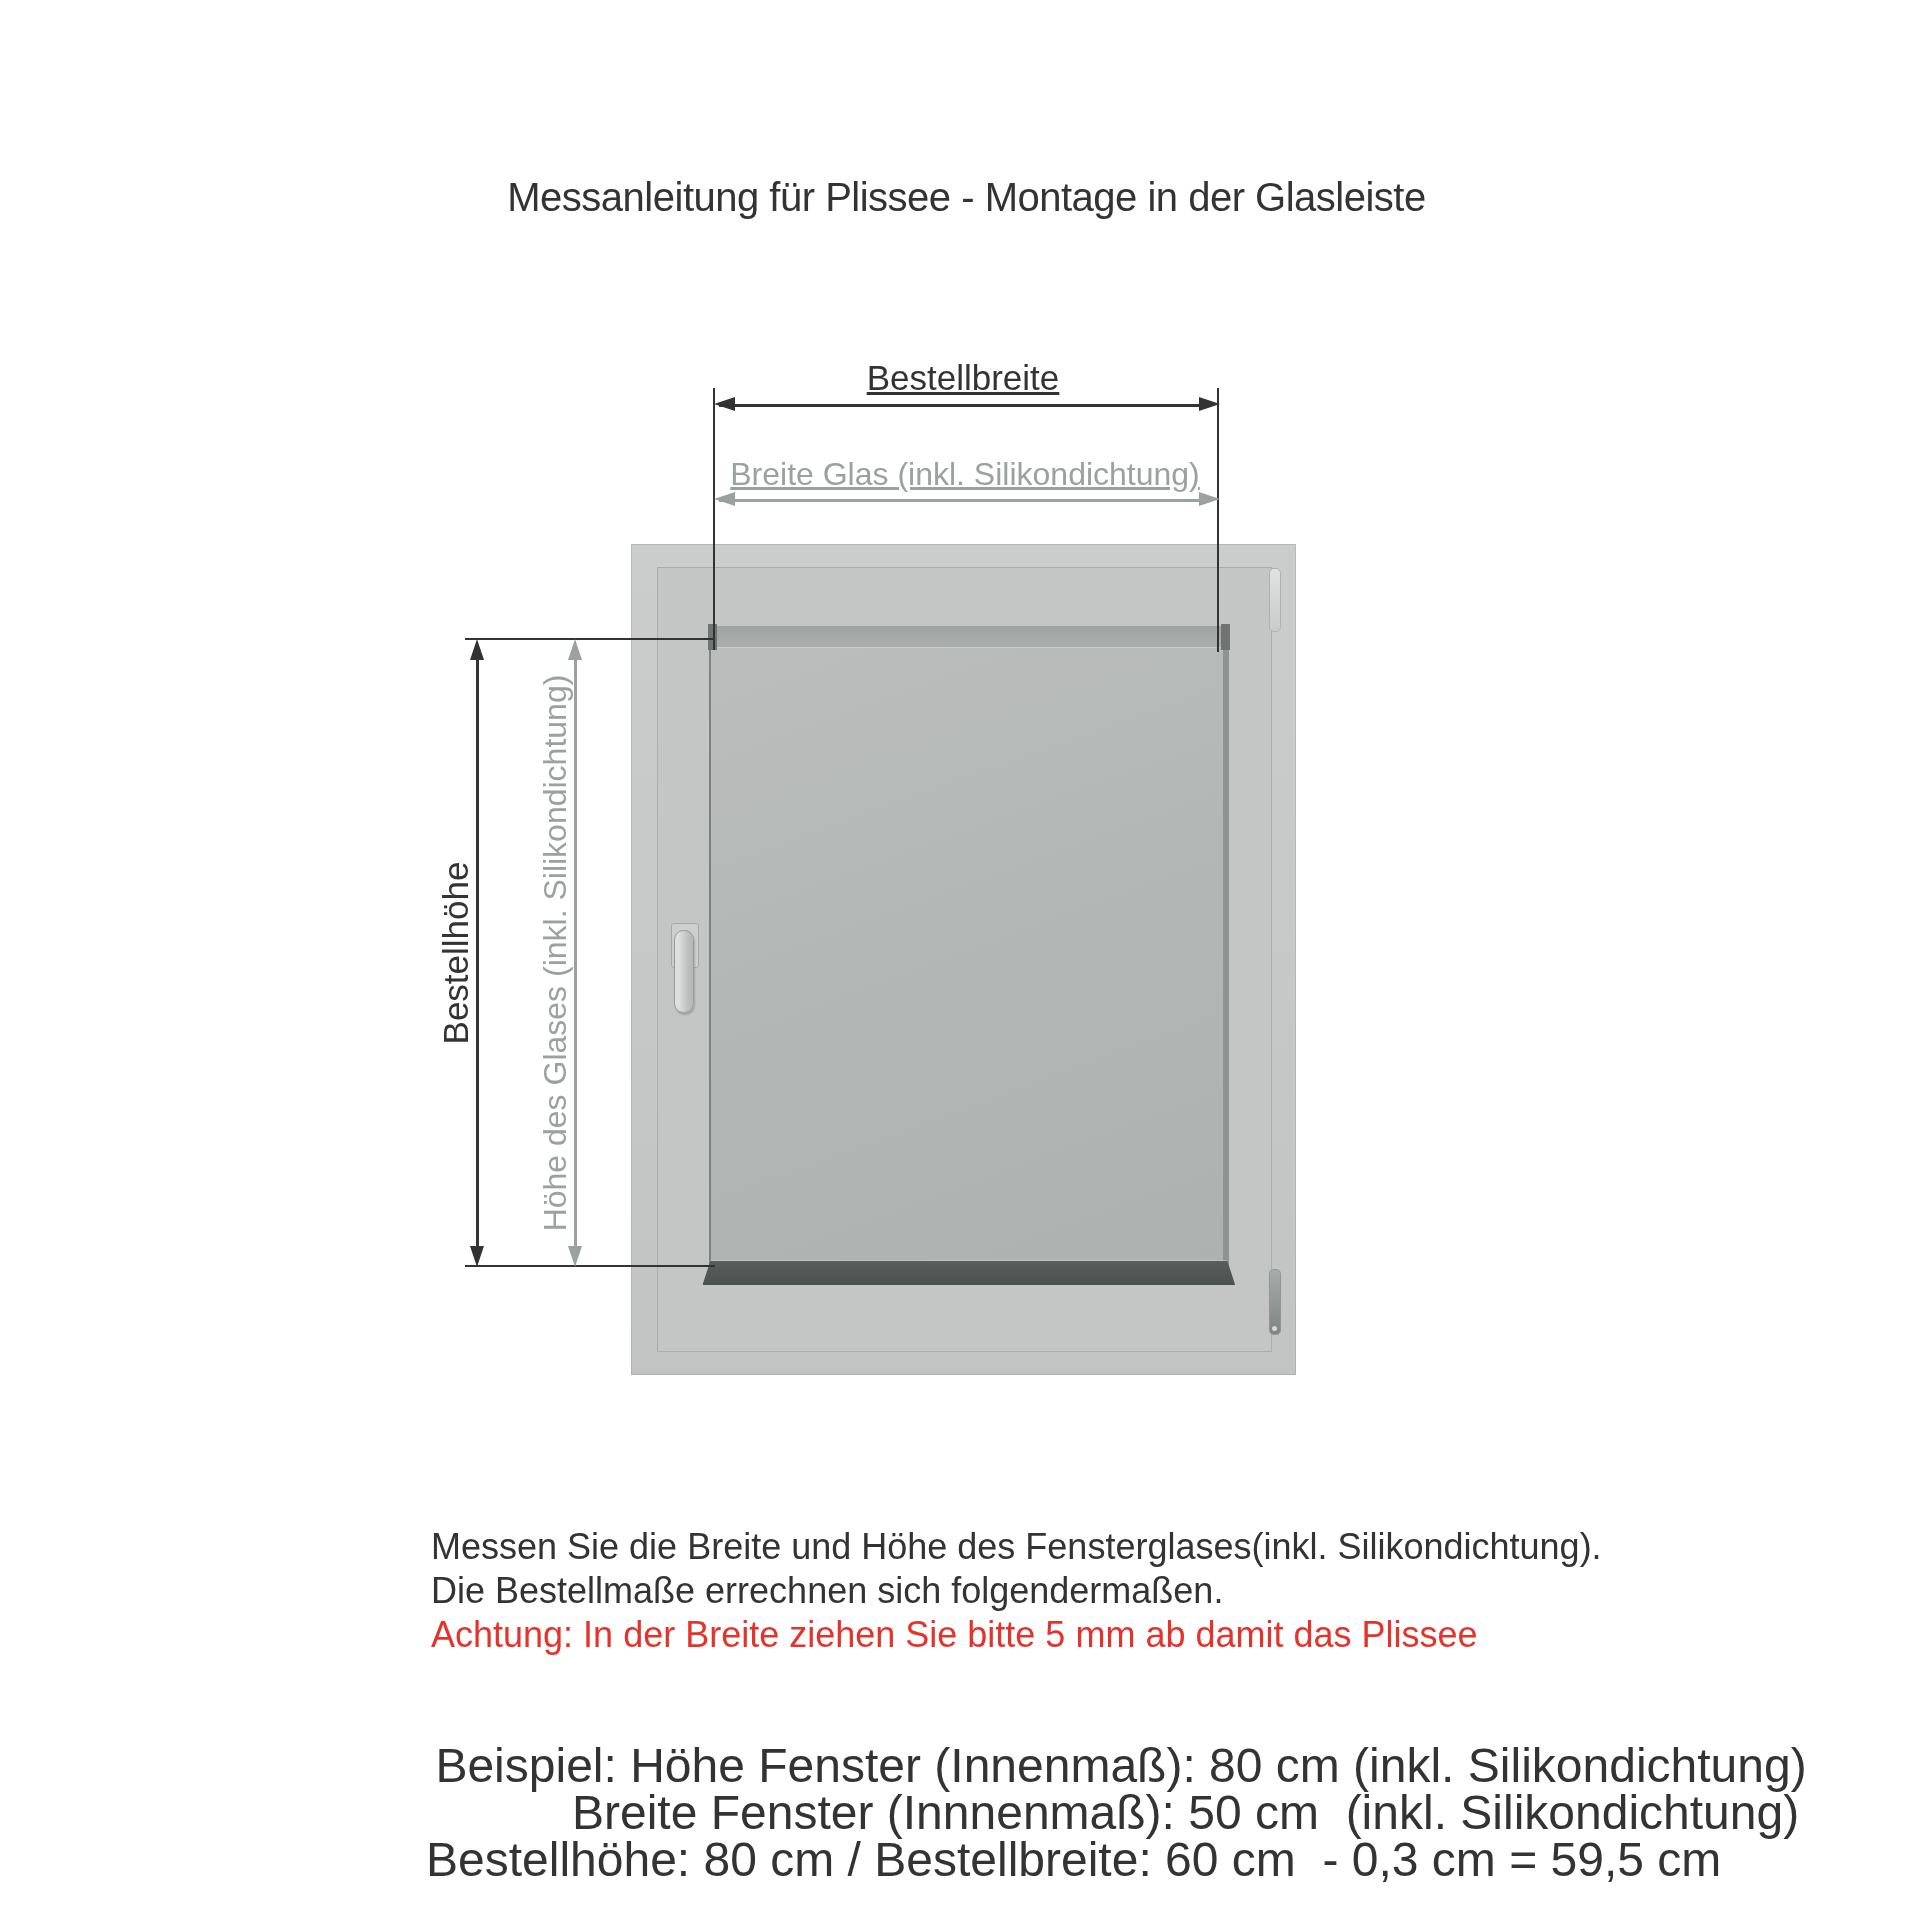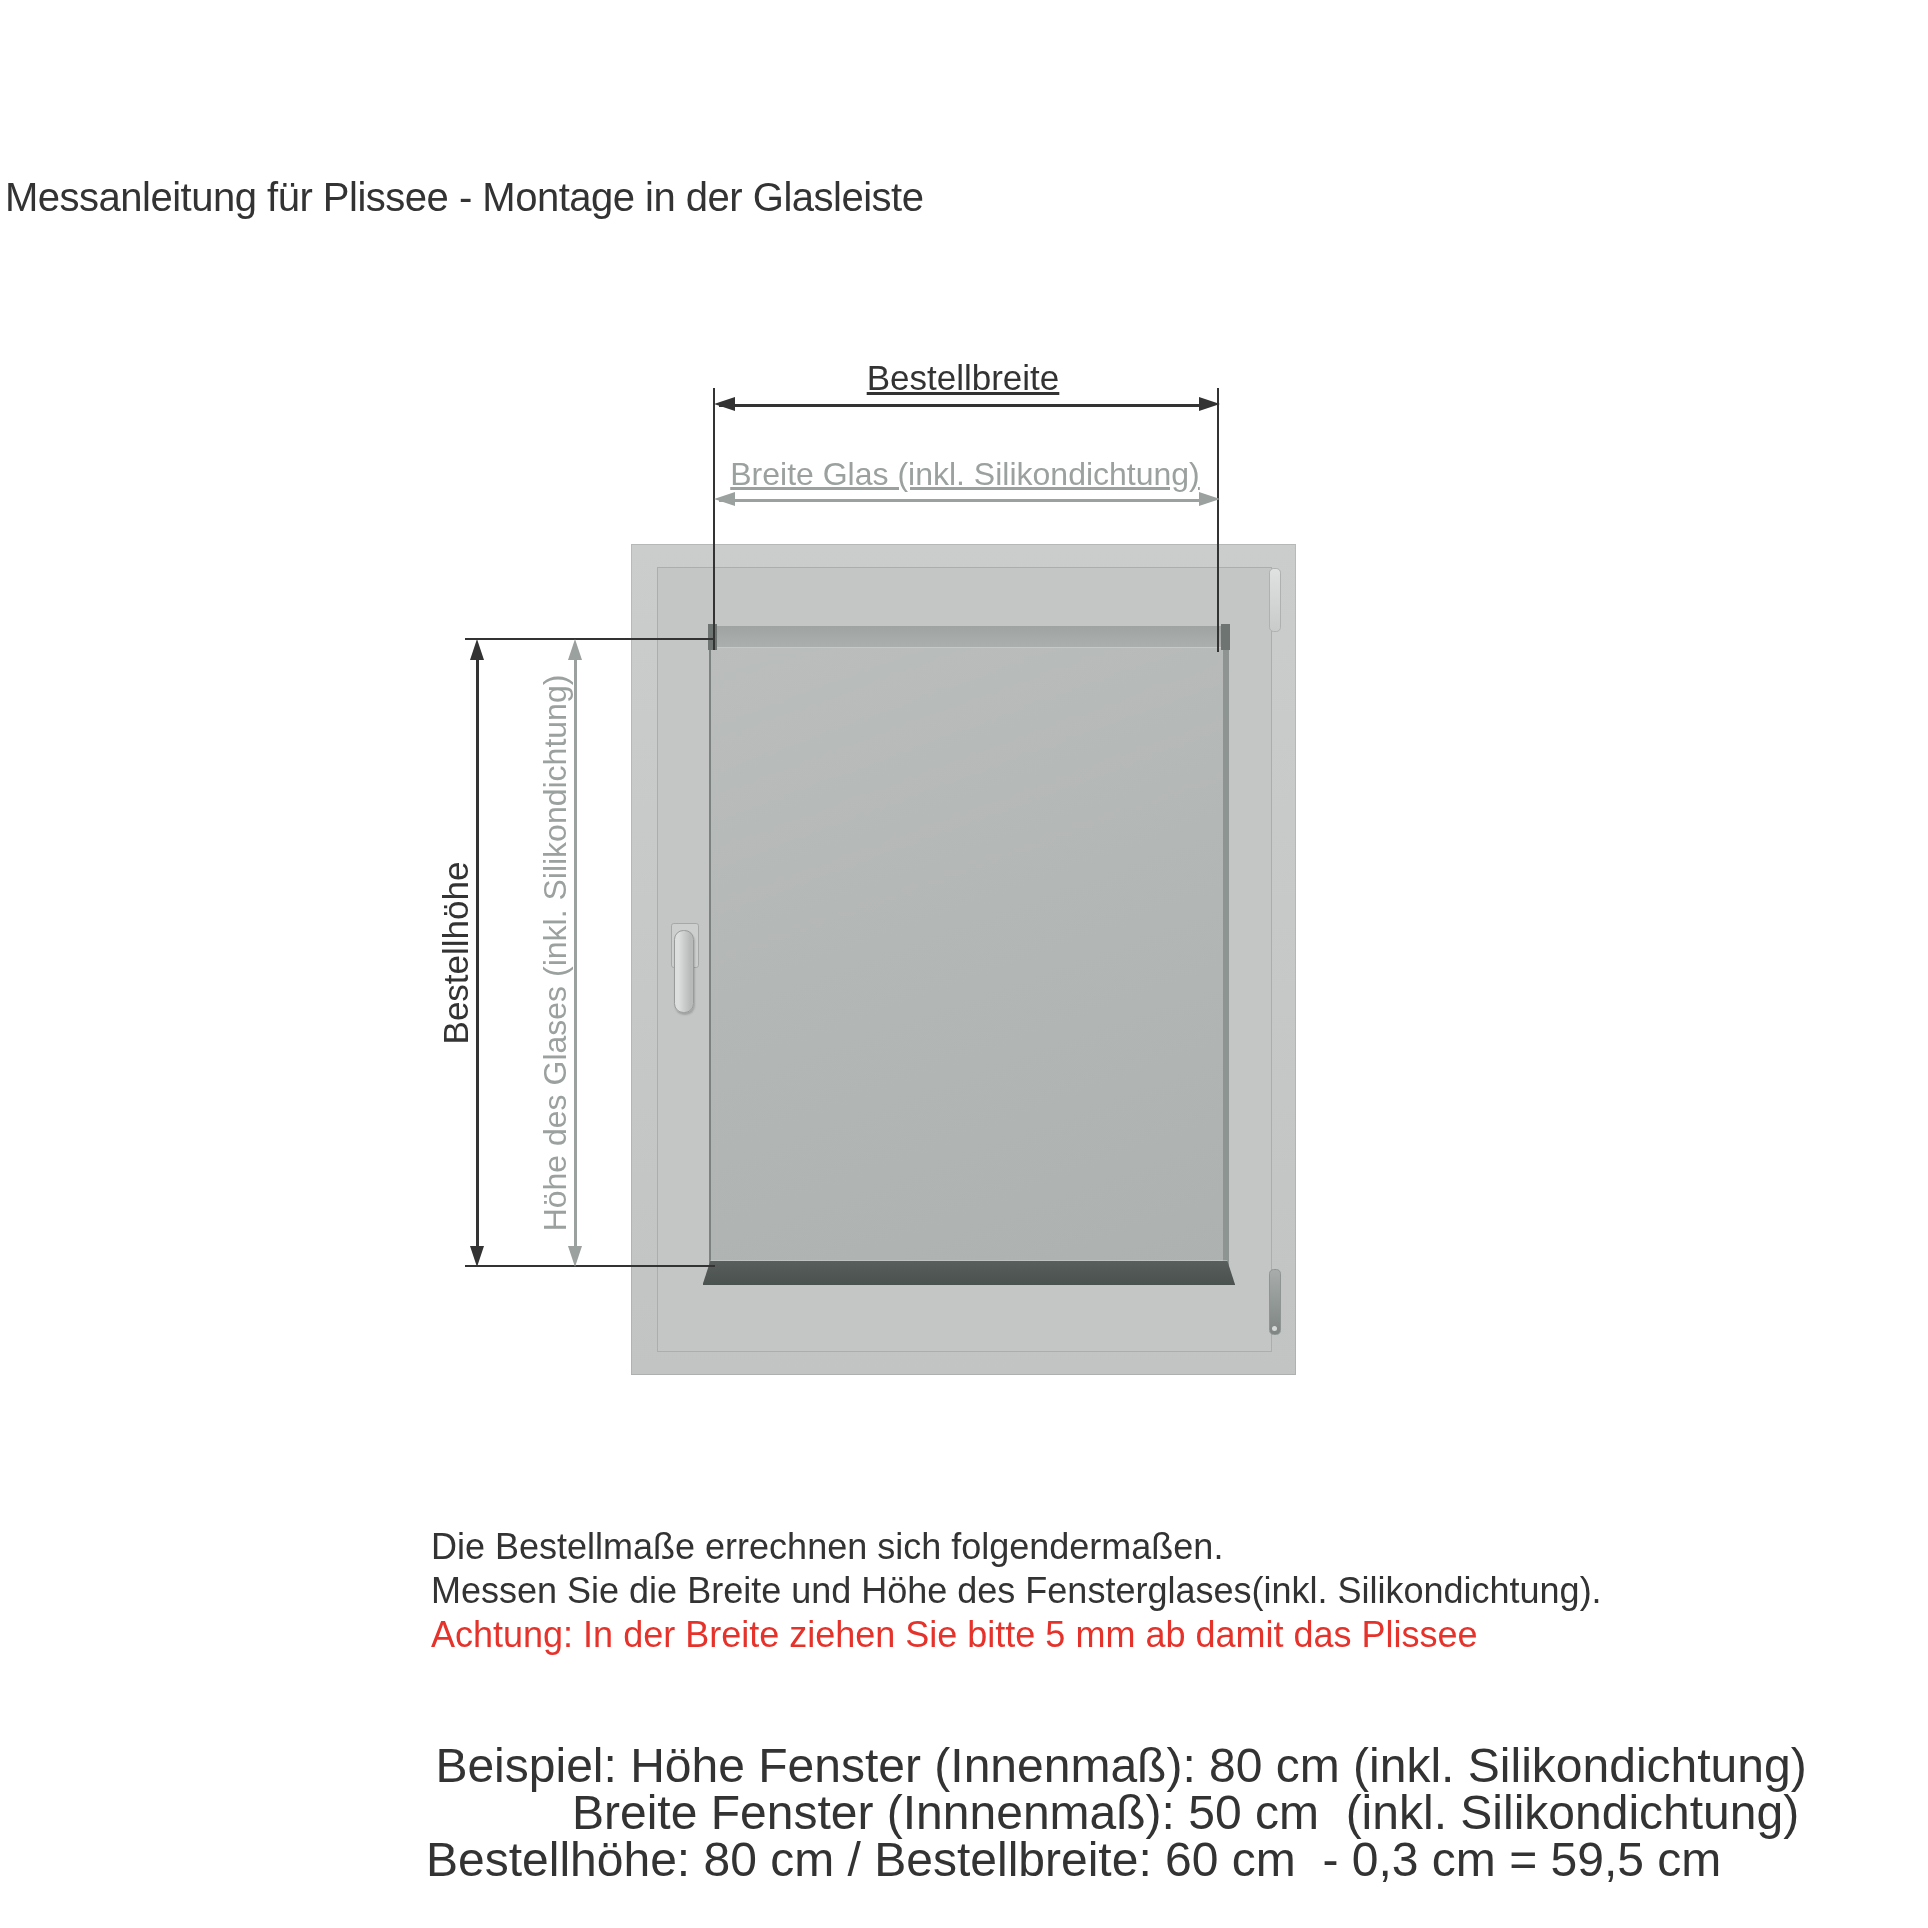--- a/index.html
+++ b/index.html
@@ -2,21 +2,21 @@
 <html style="--ink: #333333; --dim_gray: #9ba19f; --warning_red: #e5332b; --frame_gray: #c6c8c7; --glass_gray: #b3b7b6; --bead_dark: #4a514f;font-size:15px"><head>
 <meta charset="utf-8">
 <style>
   html,body{margin:0;padding:0;}
   body{
     width:1928px;height:1928px;background:#ffffff;overflow:hidden;position:relative;
     font-family:"Liberation Sans", sans-serif;
     color:var(--ink,#2e2e2e);
   }
   .title{
-    position:absolute;left:5px;right:0;top:175px;
+    position:absolute;left:5px;right:0;top:175px;text-align:center;
     font-size:40px;letter-spacing:-0.5px;color:var(--ink,#2e2e2e);
   }
   
   .win-frame{
     position:absolute;left:631px;top:544px;width:665px;height:831px;
     background:linear-gradient(180deg,#cbcdcc 0%,var(--frame_gray,#c6c8c7) 55%,#c1c4c3 100%);
     box-shadow:inset 0 0 0 0.9px rgba(0,0,0,0.10);
   }
   .win-sash{
     position:absolute;left:26px;top:22.6px;right:24.5px;bottom:22.6px;
@@ -143,22 +143,22 @@
   <div class="ah h pu gray" style="left:568px;top:639px;"></div>
   <div class="ah h pd gray" style="left:568px;top:1246px;"></div>
 
   <div class="dim-label lbl-order-width">Bestellbreite</div>
   <div class="dim-label gray lbl-glass-width">Breite Glas (inkl. Silikondichtung)</div>
   <div class="dim-label lbl-order-height">Bestellhöhe</div>
   <div class="dim-label gray lbl-glass-height">Höhe des Glases (inkl. Silikondichtung)</div>
 </div>
 
 <div class="instructions">
+  <div>Messen Sie die Breite und Höhe des Fensterglases(inkl. Silikondichtung).</div>
   <div>Die Bestellmaße errechnen sich folgendermaßen.</div>
-  <div>Messen Sie die Breite und Höhe des Fensterglases(inkl. Silikondichtung).</div>
   <div class="warn">Achtung: In der Breite ziehen Sie bitte 5 mm ab damit das Plissee</div>
 </div>
 
 <div class="example">
   <div class="ex-1">Beispiel: Höhe Fenster (Innenmaß): 80 cm (inkl. Silikondichtung)</div>
   <div class="ex-2">Breite Fenster (Innnenmaß): 50 cm  (inkl. Silikondichtung)</div>
   <div class="ex-3">Bestellhöhe: 80 cm / Bestellbreite: 60 cm  - 0,3 cm = 59,5 cm</div>
 </div>
 
 

